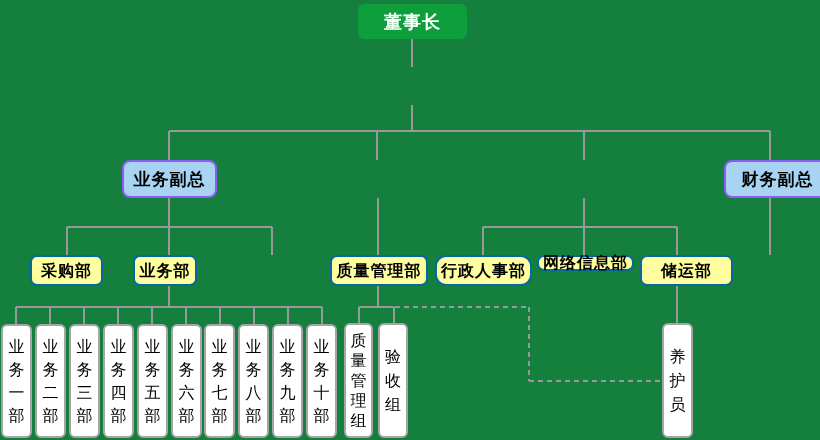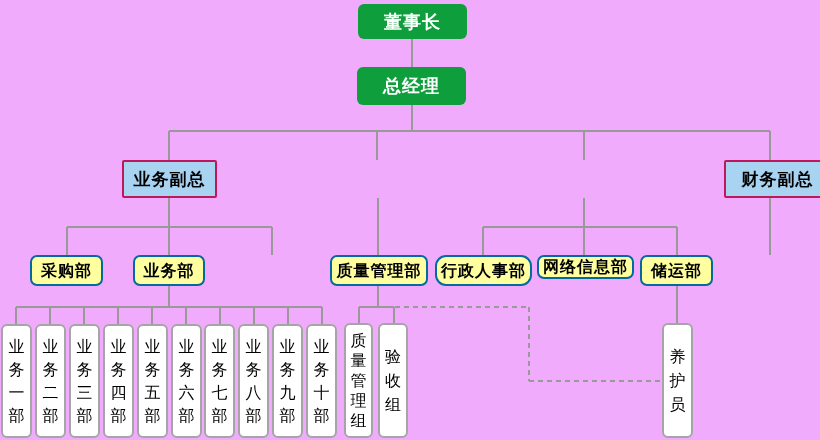--- a/index.html
+++ b/index.html
@@ -1,20 +1,20 @@
 <!DOCTYPE html>
 <html><head>
 <meta charset="utf-8">
 <style>
   html,body { margin:0; padding:0; background:#ffffff; }
   body { font-family: "Liberation Sans", "DejaVu Sans", sans-serif; }
   .canvas {
     position:relative;
     width:820px; height:440px;
-    background:#f0abfc;
+    background:#15803d;
     overflow:hidden;
   }
   svg.wires { position:absolute; left:0; top:0; width:820px; height:440px; }
   svg.wires path { fill:none; stroke:#999999; stroke-width:2; }
   svg.wires path.dashed { stroke-dasharray:5 4; }
 
   .node {
     position:absolute;
     box-sizing:border-box;
     display:flex;
@@ -28,22 +28,22 @@
   }
   .green {
     background:#0f9e3c;
     color:#ffffff;
     border:none;
     border-radius:6px;
     font-size:18px;
   }
   .blue {
     background:#a8d4f2;
-    border:2px solid #be185d;
-    border-radius:2px;
+    border:2px solid #8b5cf6;
+    border-radius:8px;
     font-size:17px;
   }
   .yellow {
     background:#ffffa0;
     border:2px solid #0369a1;
     border-radius:7px;
     font-size:16px;
   }
   .vnode {
     background:#ffffff;
@@ -108,31 +108,30 @@
     <path d="M394 307 V323"></path>
 
     <path d="M677 286 V323"></path>
 
     <path class="dashed" d="M395 307 H529"></path>
     <path class="dashed" d="M529 307 V381"></path>
     <path class="dashed" d="M529 381 H661"></path>
   </svg>
 
   <div class="node green" style="left:358px; top:4px;  width:109px; height:35px;">董事长</div>
-  <div class="node green" style="left:357px; top:67px; width:109px; height:38px;">总经理</div>
 
   <div class="node blue" style="left:122px; top:160px; width:95px; height:38px;">业务副总</div>
   <div class="node blue" style="left:724px; top:160px; width:107px; height:38px;">财务副总</div>
 
   <div class="node yellow" style="left:30px;  top:255px; width:73px; height:31px;">采购部</div>
-  <div class="node yellow" style="left:133px; top:255px; width:72px; height:31px;text-align:center;">业务部</div>
+  <div class="node yellow" style="left:133px; top:255px; width:64px; height:31px;text-align:center;">业务部</div>
   <div class="node yellow" style="left:330px; top:255px; width:98px; height:31px;">质量管理部</div>
   <div class="node yellow" style="left:435px; top:255px; width:97px; height:31px;border-radius:11px;">行政人事部</div>
-  <div class="node yellow" style="left:537px; top:255px; width:97px; height:24px;">网络信息部</div>
-  <div class="node yellow" style="left:640px; top:255px; width:73px; height:31px;">储运部</div>
+  <div class="node yellow" style="left:537px; top:255px; width:97px; height:16px;">网络信息部</div>
+  <div class="node yellow" style="left:640px; top:255px; width:93px; height:31px;">储运部</div>
 
   <div class="node vnode v4" style="left:1px;   top:324px; width:31px; height:114px;">
       <span>业</span>
       <span>务</span>
       <span>一</span>
       <span>部</span>
     </div>
   <div class="node vnode v4" style="left:35px;  top:324px; width:31px; height:114px;">
       <span>业</span>
       <span>务</span>

